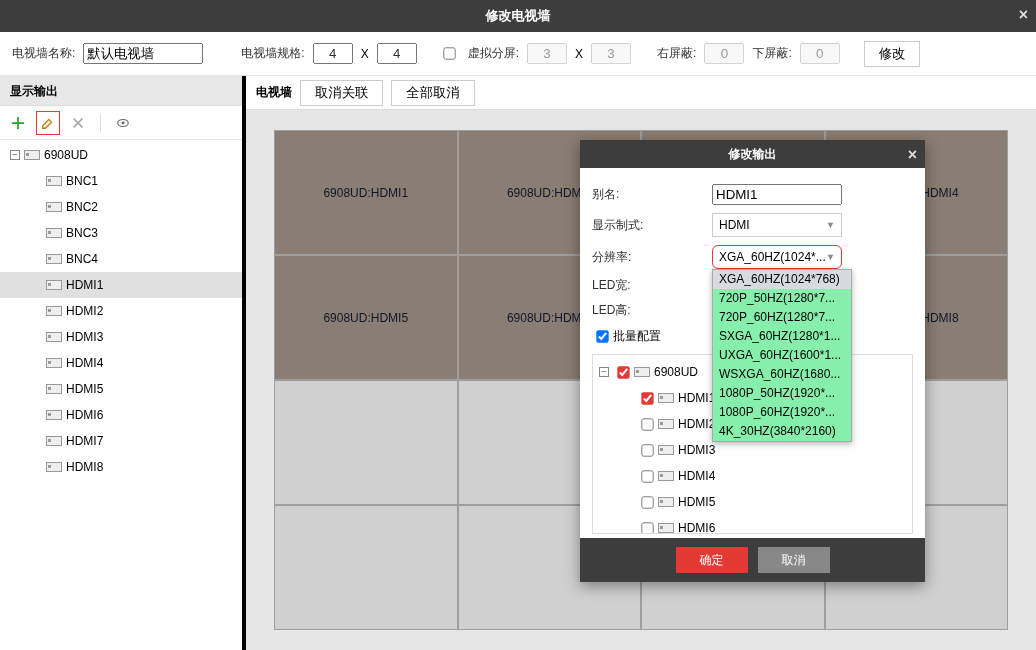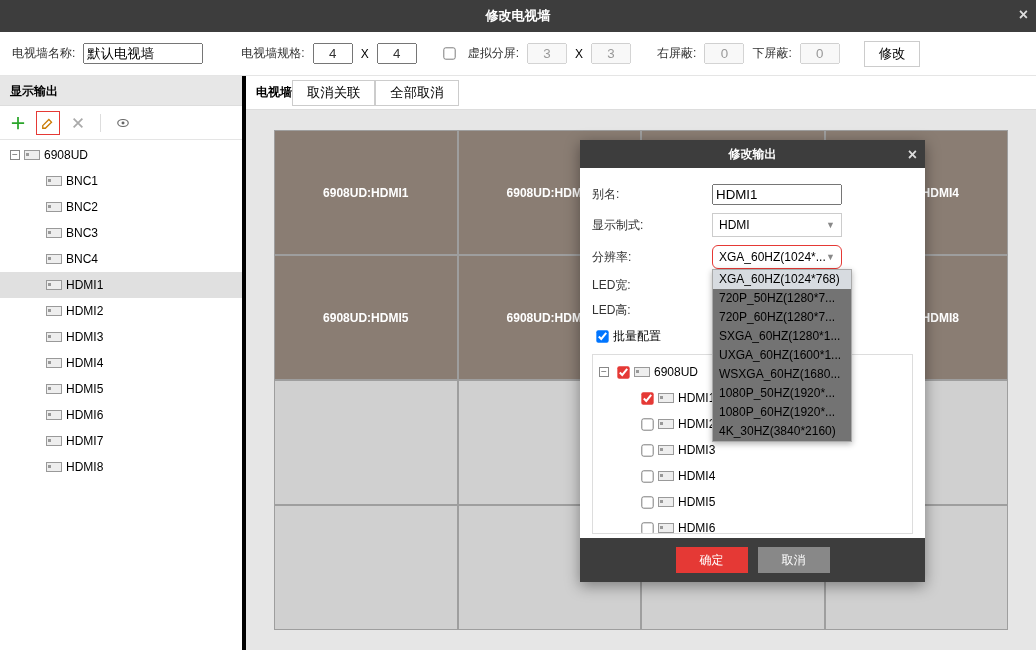--- a/index.html
+++ b/index.html
@@ -18,36 +18,36 @@
   .toolbar { height:34px; border-bottom:1px solid #e5e5e5; display:flex; align-items:center; gap:6px; padding:0 6px; }
   .icobtn { width:24px; height:24px; display:flex; align-items:center; justify-content:center; cursor:pointer; border:1px solid transparent; }
   .icobtn.hl { border:1px solid #e53935; }
   .icobtn svg { width:14px; height:14px; }
   .vsep { width:1px; height:18px; background:#ddd; margin:0 4px; }
   .tree { flex:1; overflow:auto; padding-top:2px; }
   .tree-node { height:26px; display:flex; align-items:center; padding-left:10px; cursor:default; }
   .tree-child { padding-left:46px; }
   .tree-node.sel { background:#e0e0e0; }
   .right { flex:1; display:flex; flex-direction:column; background:#e8e8e8; overflow:hidden; }
-  .sub-toolbar { height:34px; background:#fff; border-bottom:1px solid #ddd; display:flex; align-items:center; padding:0 10px; }
+  .sub-toolbar { height:34px; background:#fff; border-bottom:1px solid #ddd; display:flex; align-items:center; gap:8px; padding:0 10px; }
   .grid-wrap { flex:1; padding:20px 28px; background:#e6e6e6; position:relative; }
   .wallgrid { width:100%; height:100%; background:#d0d0d0; display:grid; grid-template-columns:repeat(4,1fr); grid-template-rows:repeat(4,1fr); }
   .cell { border:1px solid #9e9e9e; display:flex; align-items:center; justify-content:center; color:#555; font-size:12px; background:#d0d0d0; }
-  .cell.dark { background:#8a7d73; color:#ffffff;font-weight:bold; }
+  .cell.dark { background:#8a7d73; color:#0f172a; }
   
   .modal { position:absolute; top:140px; left:580px; width:345px; background:#fff; box-shadow:0 4px 14px rgba(0,0,0,.4); display:flex; flex-direction:column; }
   .modal .titlebar { height:28px; font-size:12px; }
   .mbody { padding:8px 12px 4px 12px; }
   .frow { display:flex; align-items:center; margin:8px 0; }
   .flbl { width:120px; color:#333; }
   .select-wrap { position:relative; display:inline-block; }
   .selbox { border:1px solid #ccc; height:24px; width:130px; display:flex; align-items:center; padding:0 6px; justify-content:space-between; cursor:pointer; }
   .selbox.red { border-color:#e53935;border-radius:6px; }
   .caret { font-size:9px; color:#888; }
-  .dropdown { position:absolute; top:24px; left:0; width:140px; background:#737373; border:1px solid #aaa; z-index:30; box-shadow:0 2px 6px rgba(0,0,0,.3); }
+  .dropdown { position:absolute; top:24px; left:0; width:140px; background:#86efac; border:1px solid #aaa; z-index:30; box-shadow:0 2px 6px rgba(0,0,0,.3); }
   .dropdown div { padding:2px 6px; cursor:pointer; white-space:nowrap; overflow:hidden; text-overflow:ellipsis; font-size:12px; line-height:15px; }
   .dropdown div.sel { background:#d7dbe0; }
   .batchbox { border:1px solid #ddd; height:180px; overflow-y:scroll; padding:4px 0; }
   .chk { transform:scale(.95); margin-right:4px; }
   .brow { height:26px; display:flex; align-items:center; }
   .brow.root { padding-left:6px; }
   .brow.child { padding-left:44px; }
   .mfooter { background:#3d3d3d; height:44px; display:flex; align-items:center; justify-content:center; gap:10px; padding:0 12px; }
   .mbtn { width:72px; height:26px; border:none; cursor:pointer; color:#fff; font-size:12px; }
   .mbtn.ok { background:#e53935; }

